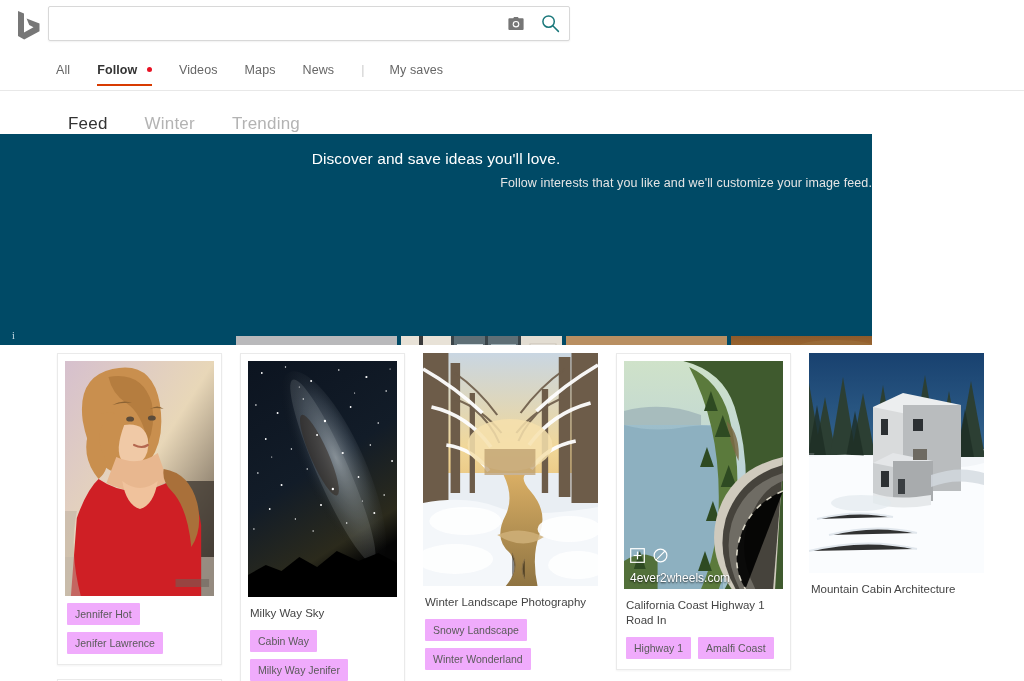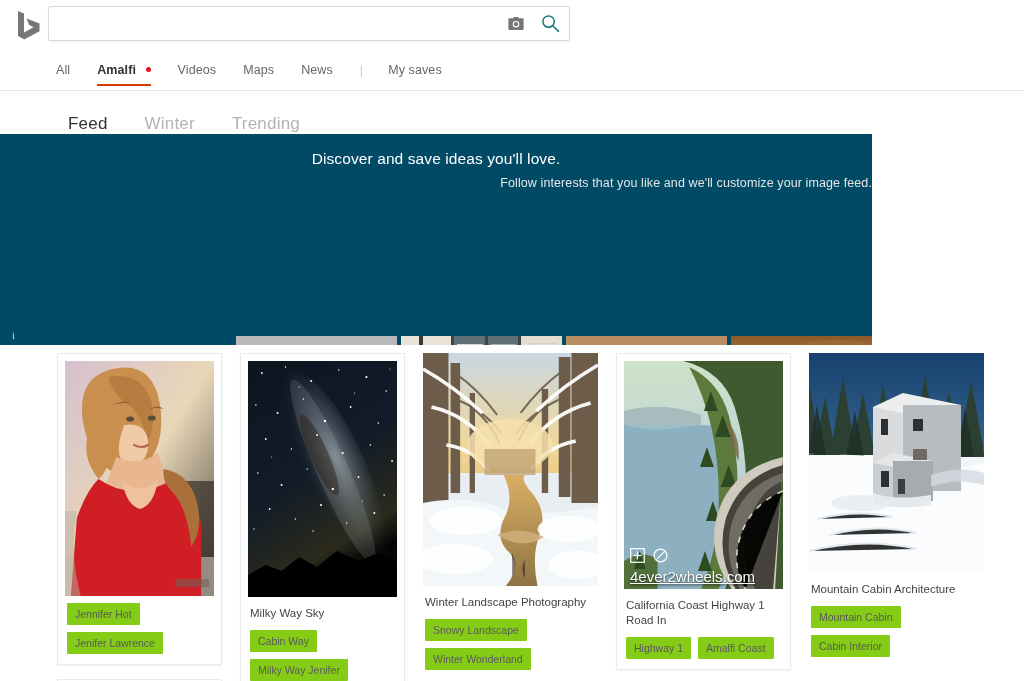--- a/index.html
+++ b/index.html
@@ -231,21 +231,21 @@
     padding: 9px 2px 2px 2px;
     line-height: 1.32;
   }
   .tags {
     display: flex;
     flex-wrap: wrap;
     gap: 7px;
     padding: 7px 2px 3px 2px;
   }
   .tag {
-    background: #84cc16;
+    background: #f0abfc;
     color: #5a5a5a;
     font-size: 10.5px;
     padding: 5px 8px;
     border-radius: 1px;
     white-space: nowrap;
     cursor: pointer;
     text-align: right;
   }
 
   
@@ -253,23 +253,22 @@
     position: absolute;
     left: 6px; bottom: 22px;
     display: flex;
     gap: 8px;
     align-items: center;
   }
   .watermark {
     position: absolute;
     left: 6px; bottom: 4px;
     color: #ffffff;
-    font-size: 15px;
+    font-size: 12px;
     text-shadow: 0 1px 2px rgba(0,0,0,0.8);
-    text-decoration: underline;
   }
 
   
   .pic { width: 100%; height: 100%; display: block; }
 </style>
 </head>
 <body>
 
 <div class="header">
 
@@ -294,21 +293,21 @@
         <line x1="11.8" y1="11.8" x2="17.4" y2="17.4" stroke="#19777a" stroke-width="1.5" stroke-linecap="round"></line>
       </svg>
     </span>
   </div>
 
   <div class="scopes">
     <div class="scope">
       <span>All</span>
     </div>
     <div class="scope active">
-      <span>Amalfi</span>
+      <span>Follow</span>
       <span class="dot"></span>
     </div>
     <div class="scope">
       <span>Videos</span>
     </div>
     <div class="scope">
       <span>Maps</span>
     </div>
     <div class="scope">
       <span>News</span>
@@ -863,21 +862,17 @@
             <path d="M122 122 q28 -10 53 -2 l0 12 q-28 -8 -53 2 z" fill="#d3dae0" opacity="0.8"></path>
             <g stroke="#dbe3ea" stroke-width="2" opacity="0.8">
               <path d="M8 166 q40 -10 76 -2"></path>
               <path d="M20 182 q46 -12 88 -2"></path>
               <path d="M0 198 q56 -14 108 -2"></path>
             </g>
             <ellipse cx="52" cy="150" rx="30" ry="8" fill="#e3e9ee" opacity="0.7"></ellipse>
           </svg>
         </div>
         <div class="title">Mountain Cabin Architecture</div>
-        <div class="tags">
-          <span class="tag">Mountain Cabin</span>
-          <span class="tag">Cabin Interior</span>
-        </div>
       </div>
     </div>
 
   </div>
 </div>
 
 </body></html>

